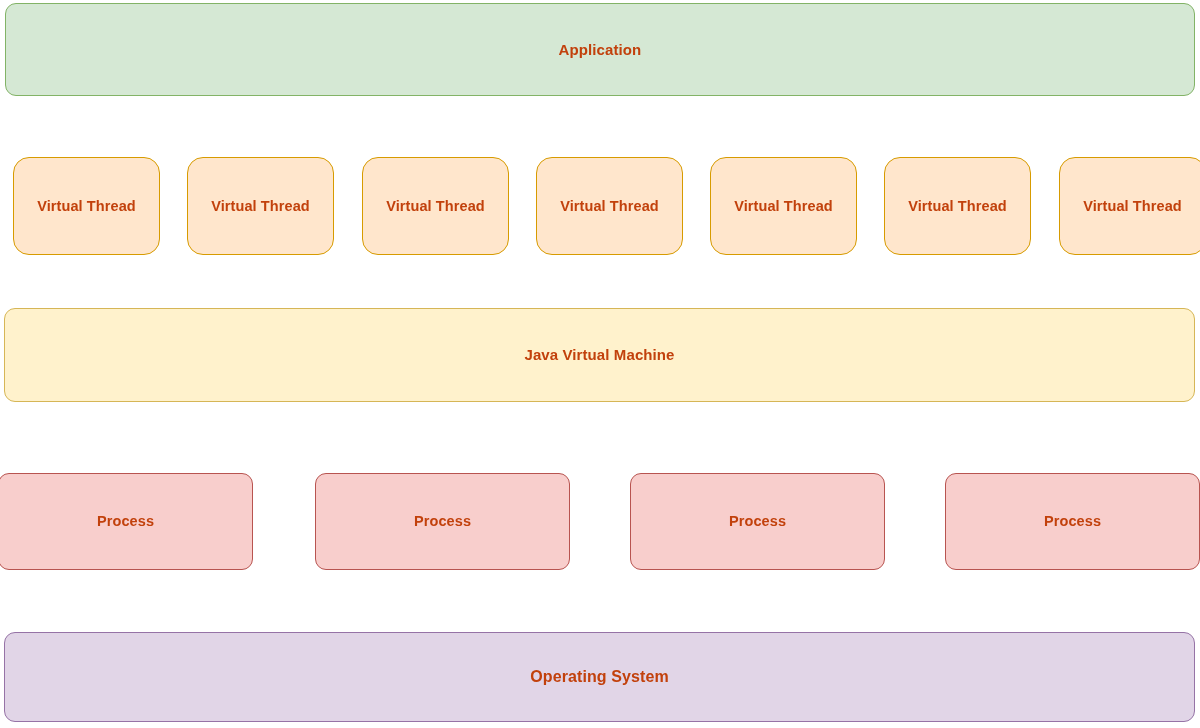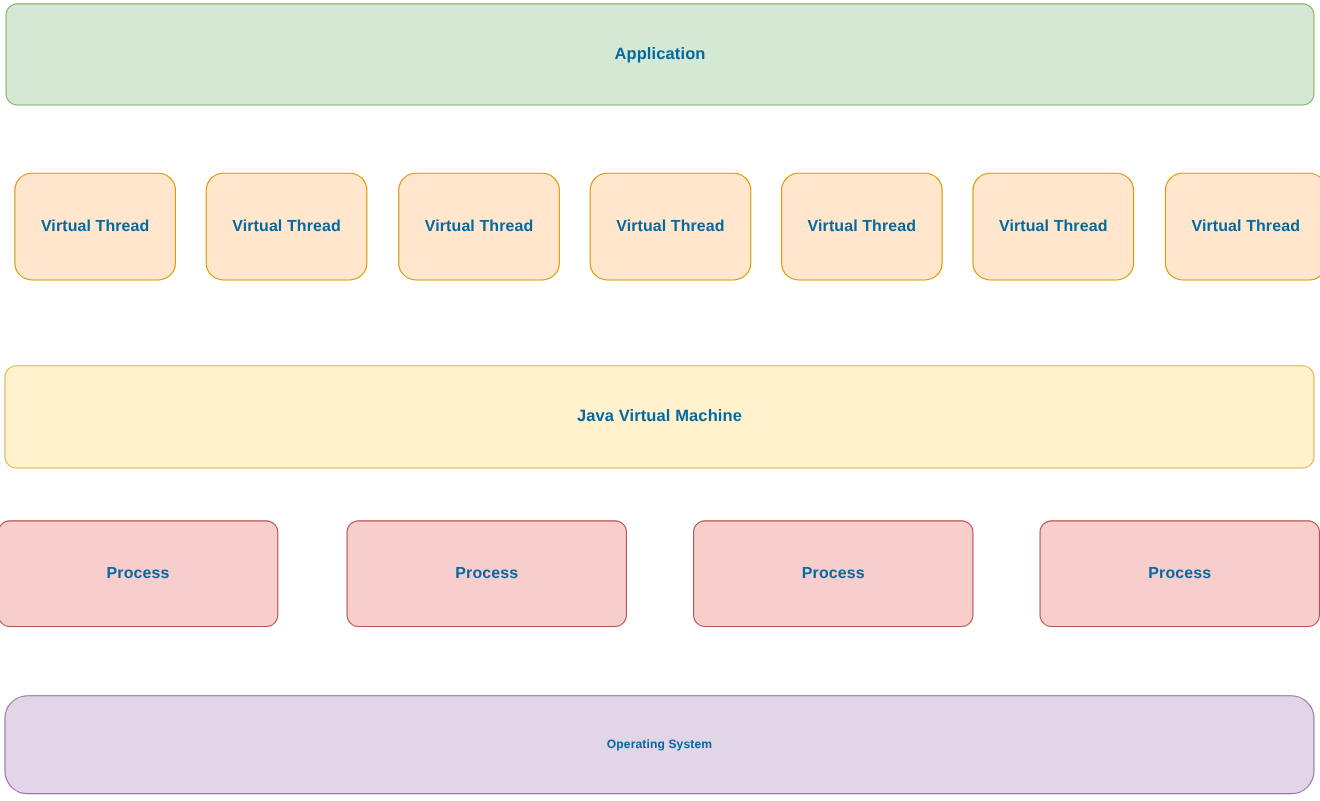--- a/index.html
+++ b/index.html
@@ -27,21 +27,21 @@
   .node {
     position: absolute;
     box-sizing: border-box;
     display: flex;
     align-items: center;
     justify-content: center;
     border-style: solid;
     border-width: 1px;
     text-align: right;
     line-height: 1.15;
-    color: #0369a1;
+    color: #c2410c;
     font-weight: bold;
     letter-spacing: 0.1px;
     overflow: hidden;
   }
 
   
   .node-application {
     left: 5px;
     top: 3px;
     width: 1190px;
@@ -70,21 +70,21 @@
     font-size: 14.5px;
     white-space: nowrap;
   }
   .node-virtual-thread .node-label {
     display: block;
   }
 
   
   .node-jvm {
     left: 4px;
-    top: 332px;
+    top: 308px;
     width: 1191px;
     height: 94px;
     border-radius: 11px;
     background: #fff2cc;
     border-color: #d6b656;
     font-size: 15px;
   }
 
   
   .row-processes {
@@ -103,24 +103,24 @@
     border-color: #b85450;
     font-size: 14.5px;
   }
 
   
   .node-operating-system {
     left: 4px;
     top: 632px;
     width: 1191px;
     height: 90px;
-    border-radius: 21px;
+    border-radius: 11px;
     background: #e1d5e7;
     border-color: #9673a6;
-    font-size: 11px;
+    font-size: 16px;
   }
 
   .node-label {
     pointer-events: none;
   }
 </style>
 </head>
 <body>
 
 <div id="canvas" style="background: rgb(255, 255, 255);">

